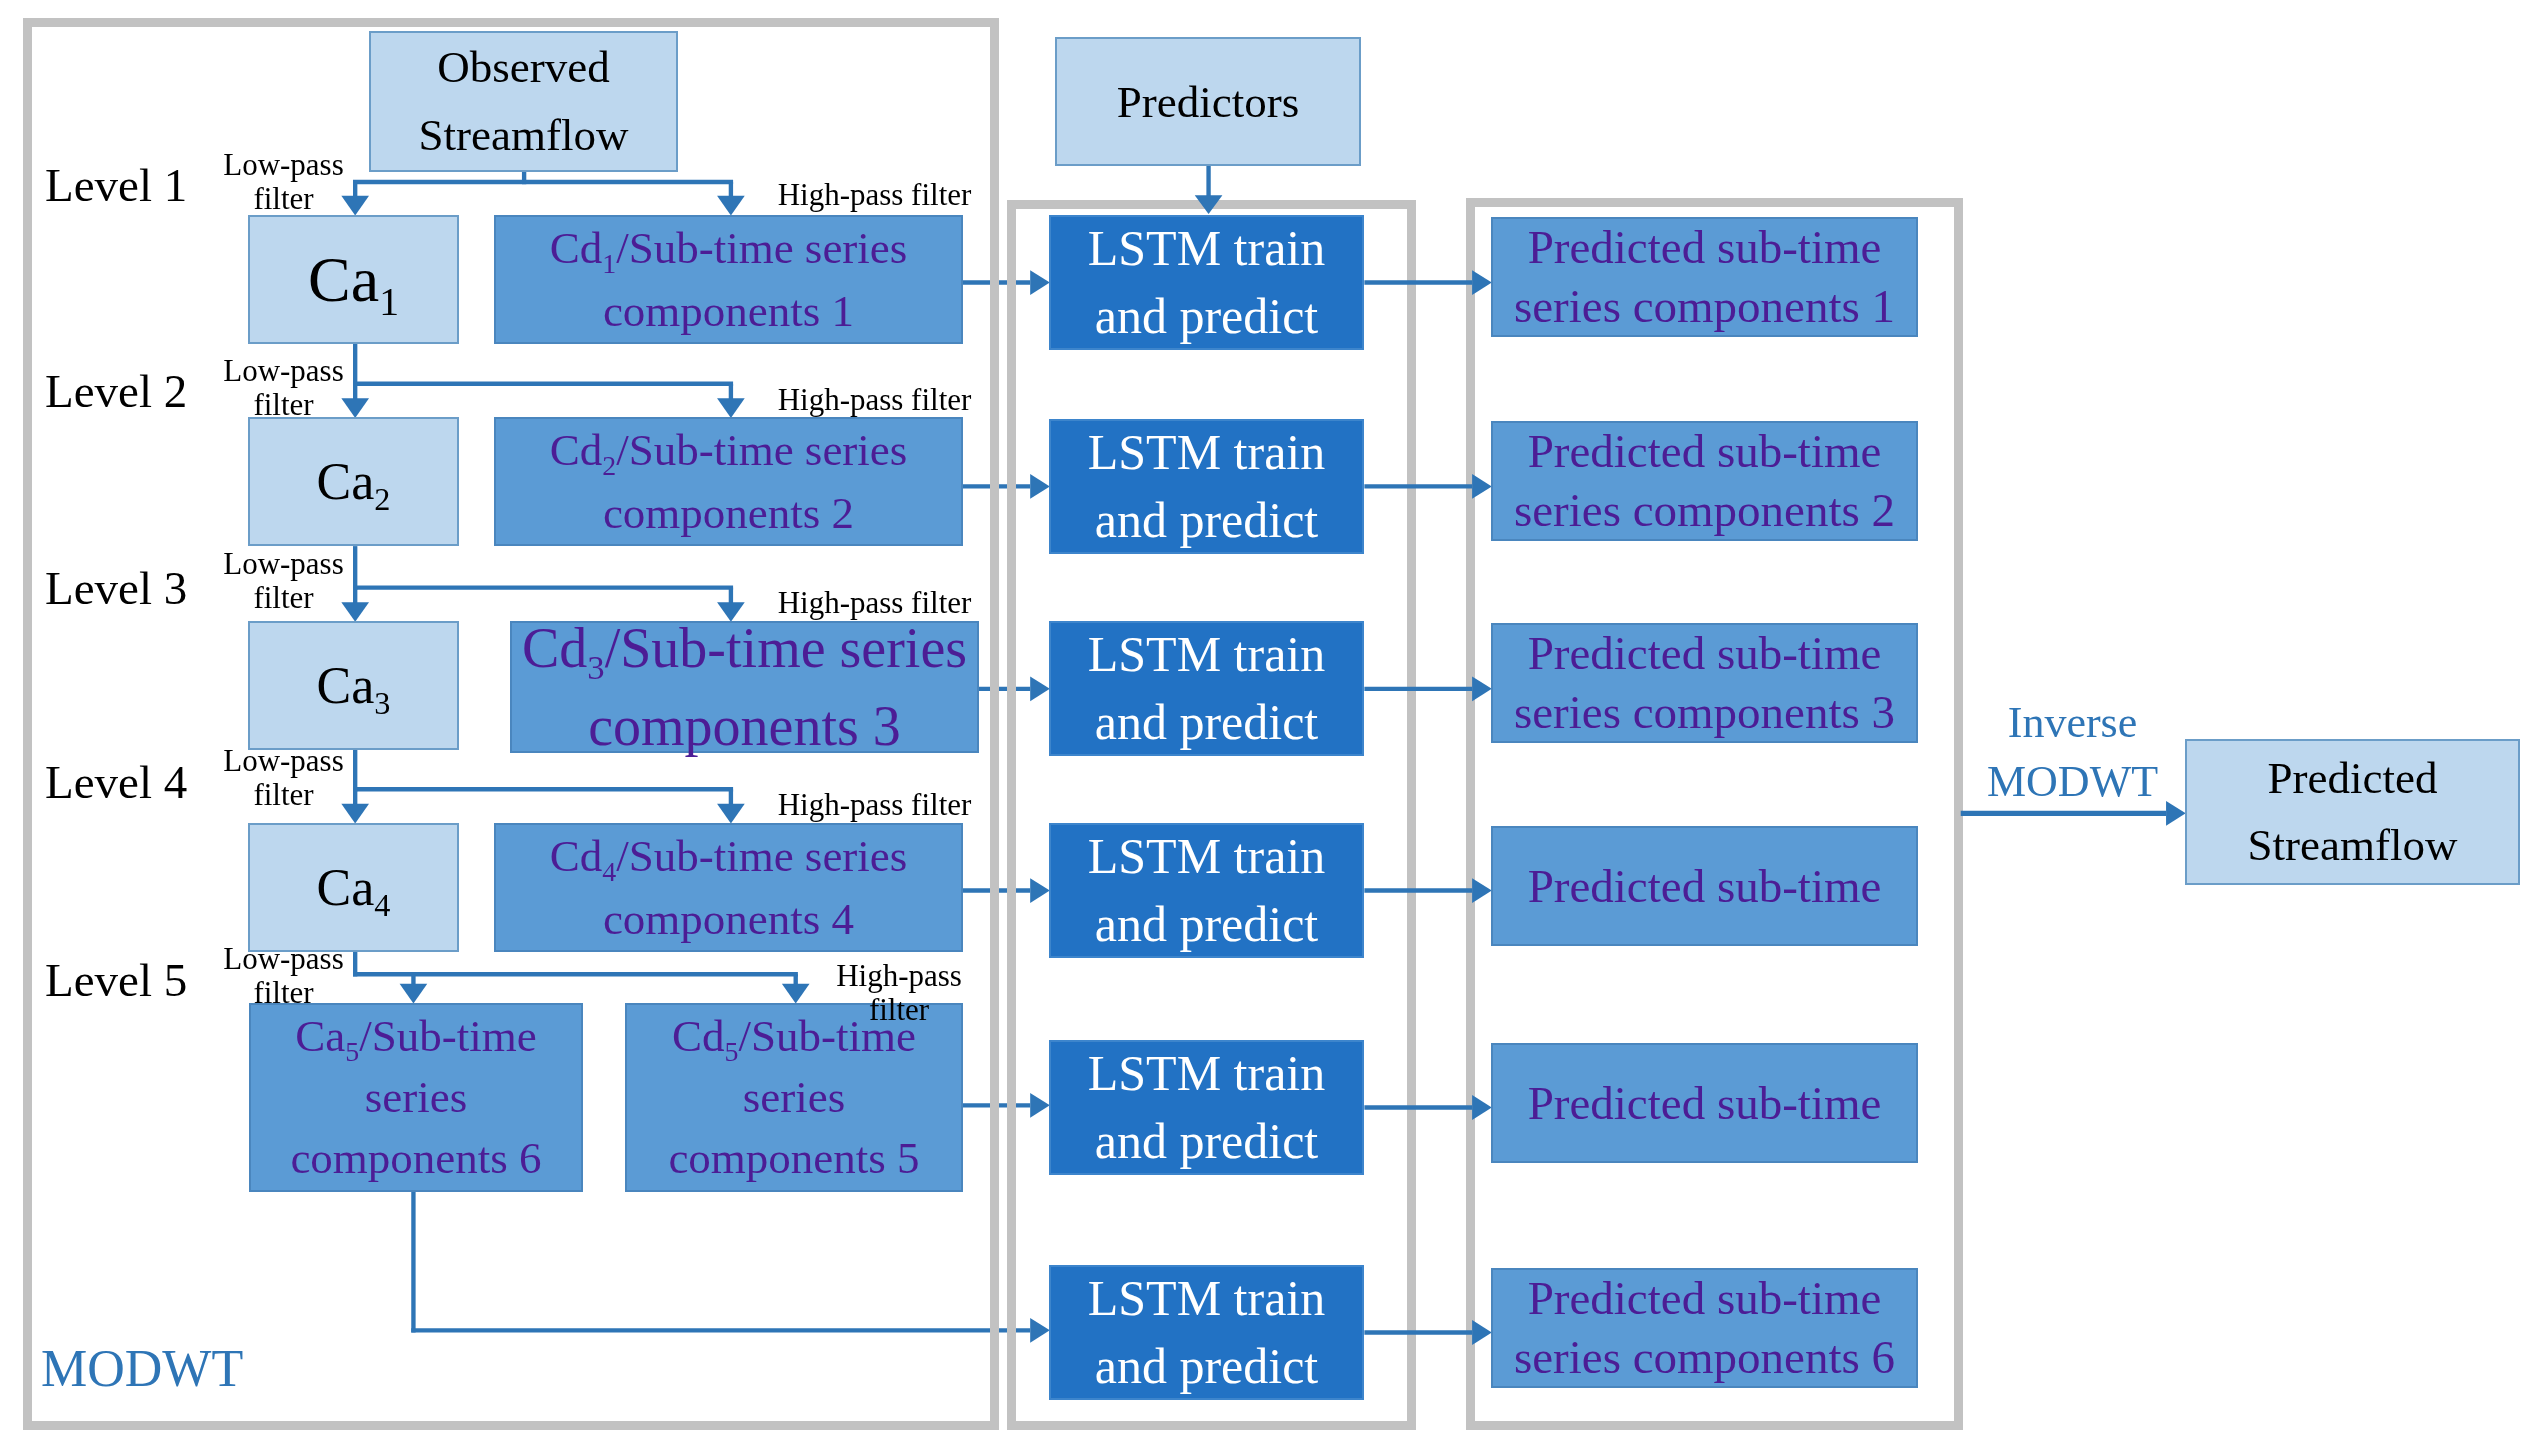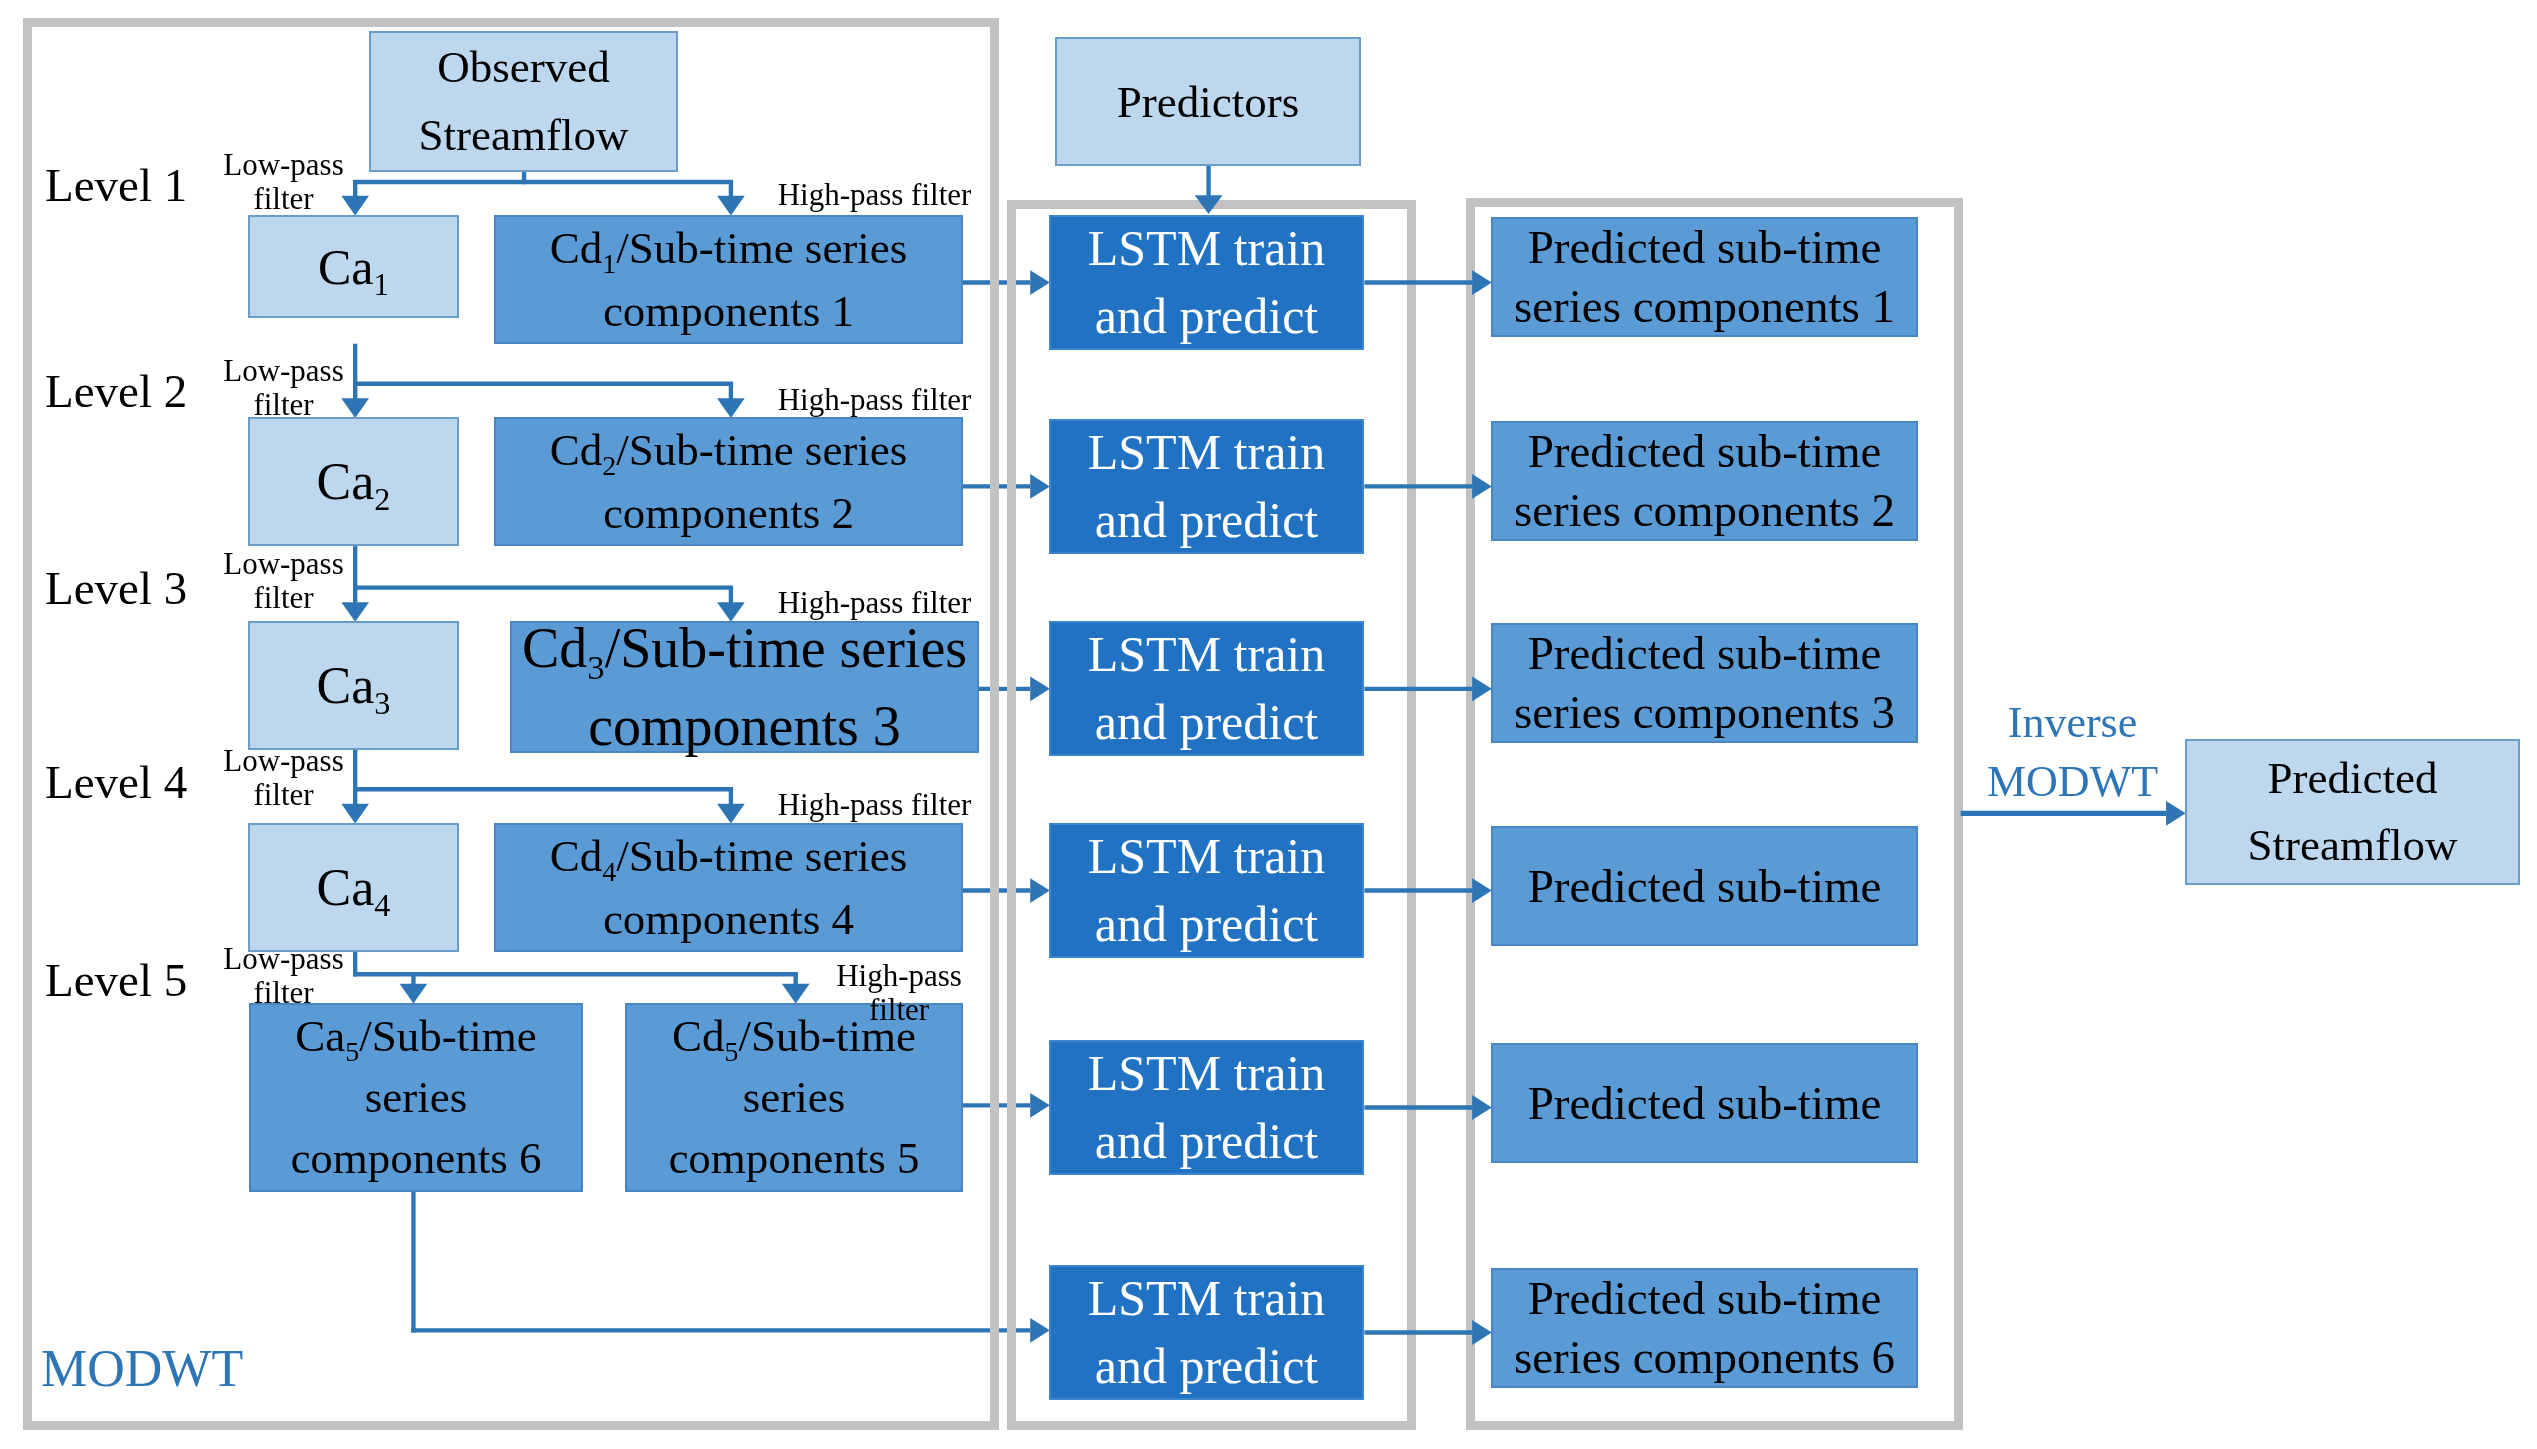--- a/index.html
+++ b/index.html
@@ -11,21 +11,21 @@
   .container {
     position:absolute; border:9.5px solid #c2c2c2; box-sizing:border-box;
     background:transparent; z-index:2;
   }
   .box {
     position:absolute; box-sizing:border-box; z-index:4;
     display:flex; flex-direction:column; align-items:center; justify-content:center;
     text-align:center;
   }
   .light { background:#bdd7ee; border:2.2px solid #6b9dc8; color:#000; }
-  .med   { background:#5b9bd5; border:2.2px solid #4a86be; color:#000000; }
+  .med   { background:#5b9bd5; border:2.2px solid #4a86be; color:#4c1d95; }
   .dark  { background:#2272c4; border:2.2px solid #3d85cc; color:#ffffff; }
   .lbl   { position:absolute; z-index:6; }
   .accent{ color:#2e75b6; }
   svg.layer { position:absolute; left:0; top:0; z-index:1; }
   svg.layer.over { z-index:3; }
   sub { font-size:0.62em; line-height:0; }
   .ln { width:100%; }
 </style>
 </head>
 <body>
@@ -169,21 +169,21 @@
   <div class="lbl" style="left:216px;top:547px;width:135px;font-size:31px;line-height:1.1;text-align:center;">Low-pass filter</div>
   <div class="lbl" style="left:216px;top:744px;width:135px;font-size:31px;line-height:1.1;text-align:center;">Low-pass filter</div>
   <div class="lbl" style="left:216px;top:942px;width:135px;font-size:31px;line-height:1.1;text-align:center;">Low-pass filter</div>
 
   <div class="lbl" style="left:765px;top:177px;width:219px;font-size:31px;text-align:center;">High-pass filter</div>
   <div class="lbl" style="left:765px;top:382px;width:219px;font-size:31px;text-align:center;">High-pass filter</div>
   <div class="lbl" style="left:765px;top:585px;width:219px;font-size:31px;text-align:center;">High-pass filter</div>
   <div class="lbl" style="left:765px;top:787px;width:219px;font-size:31px;text-align:center;">High-pass filter</div>
   <div class="lbl" style="left:830px;top:959px;width:138px;font-size:31px;line-height:1.1;text-align:center;">High-pass filter</div>
 
-  <div class="box light" style="left:248px;top:215px;width:211px;height:103px;font-size:50px;font-family:Liberation Serif, serif;">
+  <div class="box light" style="left:248px;top:215px;width:211px;height:129px;font-size:64px;font-family:Liberation Serif, serif;">
     <div class="ln"><span>Ca</span><sub>1</sub></div>
   </div>
   <div class="box light" style="left:248px;top:417px;width:211px;height:129px;font-size:52px;">
     <div class="ln"><span>Ca</span><sub>2</sub></div>
   </div>
   <div class="box light" style="left:248px;top:621px;width:211px;height:129px;font-size:52px;">
     <div class="ln"><span>Ca</span><sub>3</sub></div>
   </div>
   <div class="box light" style="left:248px;top:823px;width:211px;height:129px;font-size:52px;">
     <div class="ln"><span>Ca</span><sub>4</sub></div>

